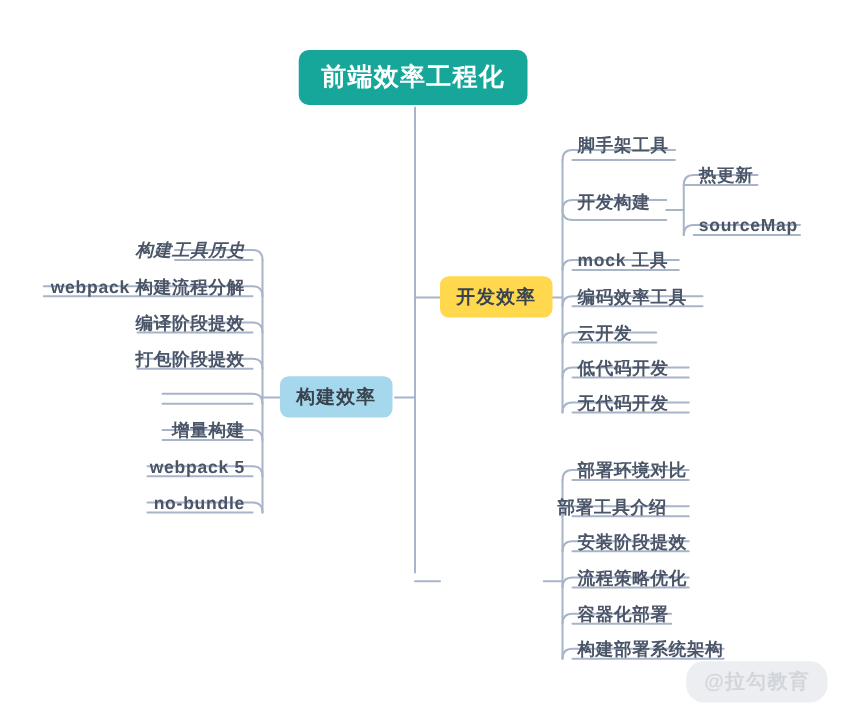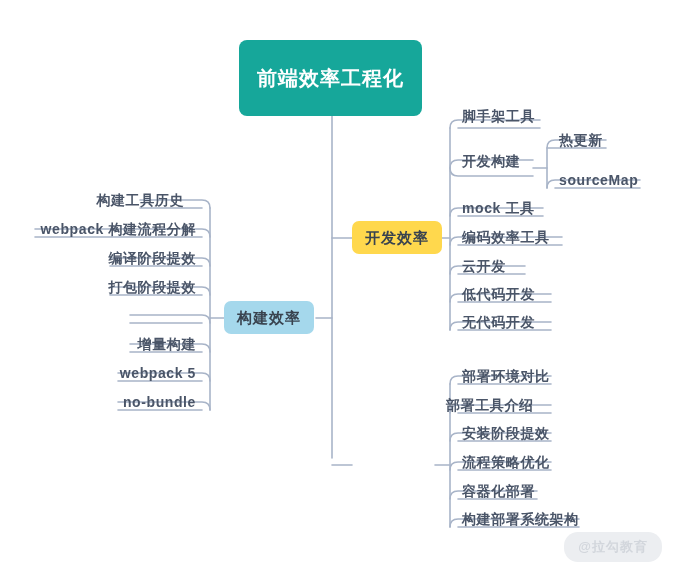--- a/index.html
+++ b/index.html
@@ -30,21 +30,21 @@
     display: flex;
     align-items: center;
   }
   
   .root {
     background: #16a79a;
     color: #ffffff;
     font-size: 20px;
     font-weight: bold;
     border-radius: 8px;
-    padding: 28px 18px;
+    padding: 12px 18px;
     letter-spacing: 1px;
   }
   
   .branch {
     font-size: 15px;
     font-weight: bold;
     border-radius: 7px;
     padding: 9px 13px;
     color: #39434f;
     letter-spacing: 1px;
@@ -62,21 +62,21 @@
   }
   .leaf.right { justify-content: flex-start; }
   .leaf.left  { justify-content: flex-end; }
   
   .watermark {
     position: absolute;
     right: 12px;
     bottom: 12px;
     background: #eceef1;
     color: #d2d6dc;
-    font-size: 13px;
+    font-size: 16px;
     font-weight: bold;
     border-radius: 14px;
     padding: 6px 14px;
     letter-spacing: 1px;
   }
 </style>
 </head>
 <body>
 
 <div id="canvas">
@@ -199,21 +199,21 @@
   </div>
 
   <div class="node leaf right" style="left:456px; top:310px;">
     <span>无代码开发</span>
   </div>
 
   <div class="node branch build" style="left:224px; top:301px;text-align:right;">
     <span>构建效率</span>
   </div>
 
-  <div class="node leaf left" style="left:48px; top:188px; width:142px;">
+  <div class="node leaf left" style="left:60px; top:188px; width:142px;font-style:italic;">
     <span>构建工具历史</span>
   </div>
 
   <div class="node leaf left" style="left:30px; top:217px; width:172px;">
     <span>webpack 构建流程分解</span>
   </div>
 
   <div class="node leaf left" style="left:60px; top:246px; width:142px;">
     <span>编译阶段提效</span>
   </div>

